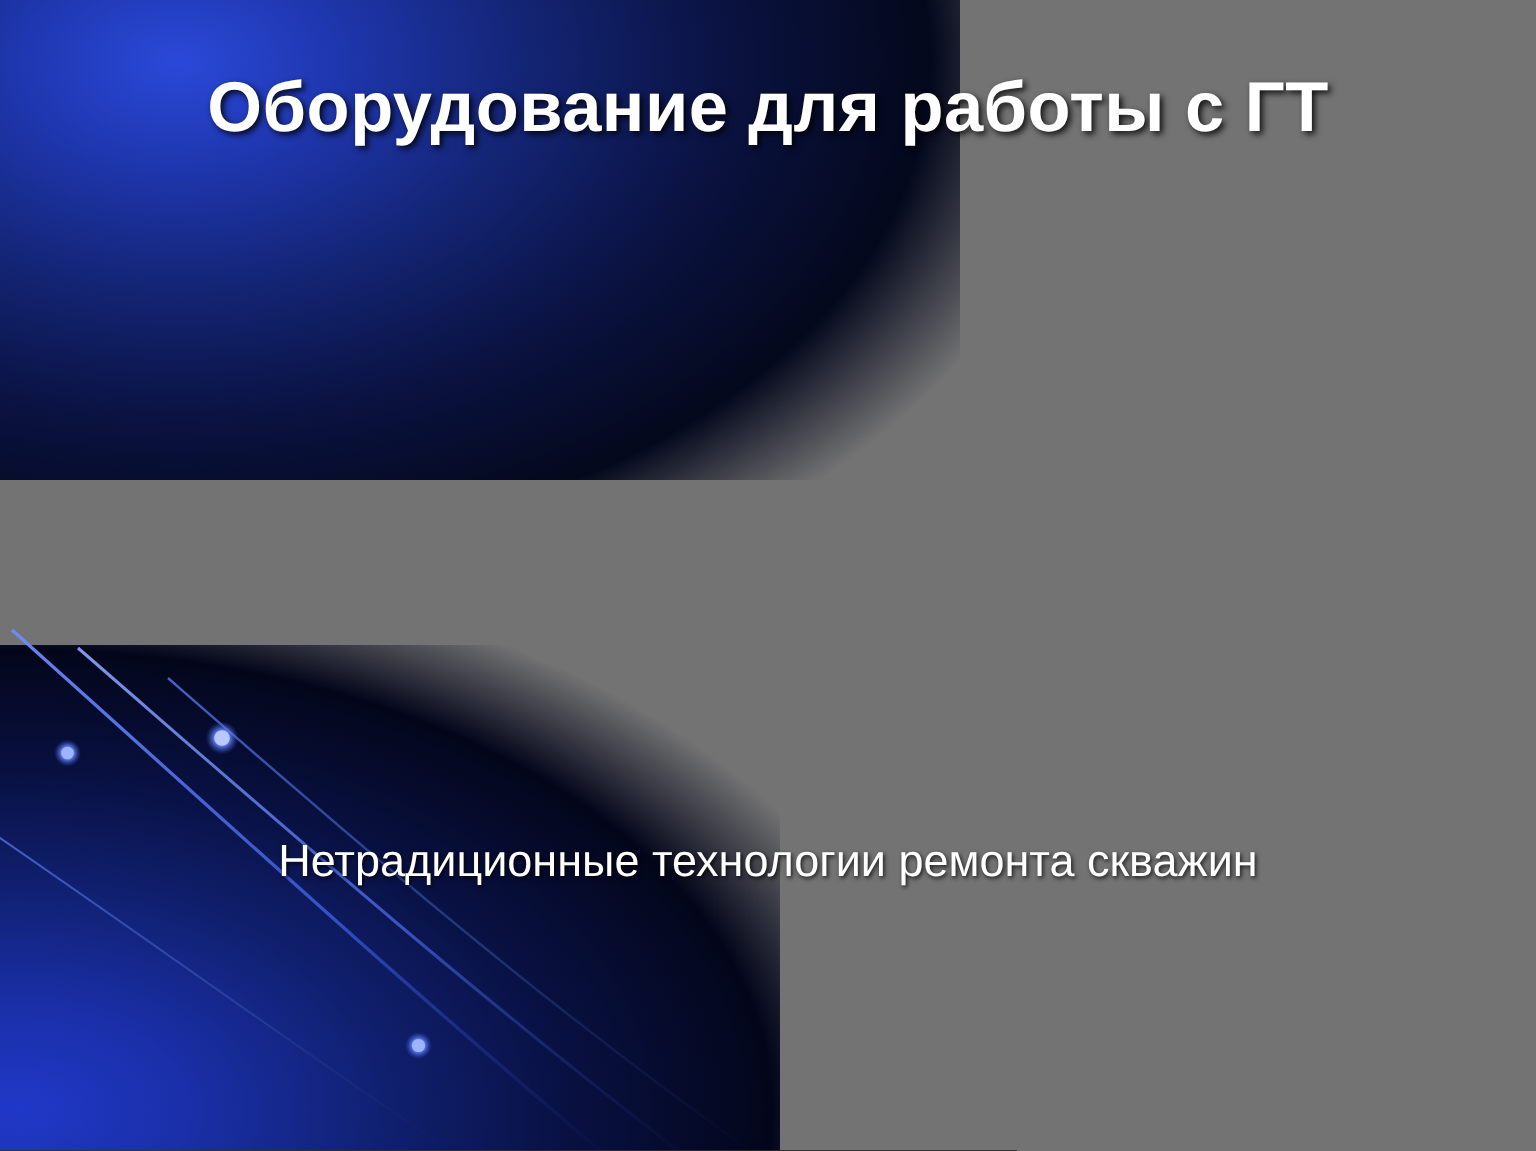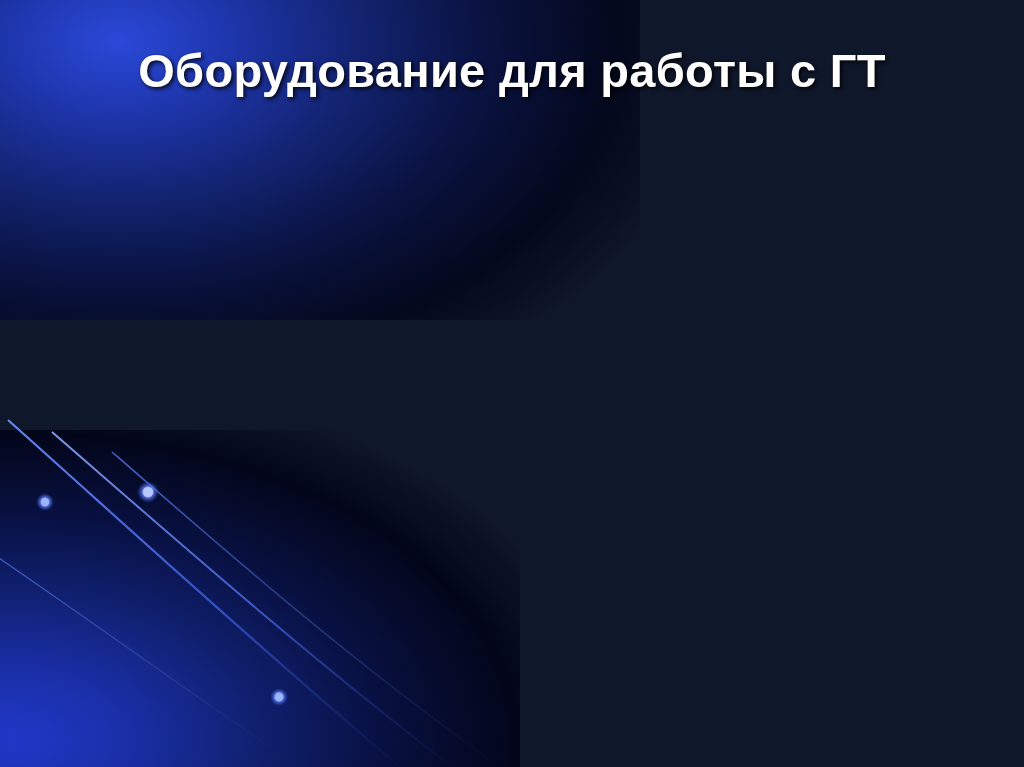--- a/index.html
+++ b/index.html
@@ -11,21 +11,21 @@
     width: 1024px;
     height: 767px;
     overflow: hidden;
     font-family: "Liberation Sans", sans-serif;
   }
   .slide {
     position: relative;
     width: 1024px;
     height: 767px;
     overflow: hidden;
-    background: #0f172a;
+    background: #737373;
   }
   
   .glow-top {
     position: absolute;
     left: -260px;
     top: -300px;
     width: 900px;
     height: 620px;
     background: radial-gradient(ellipse at 42% 55%,
         #2a49d8 0%,
@@ -125,14 +125,15 @@
 
     <circle cx="45" cy="502" r="9" fill="url(#dotGlow)"></circle>
     <circle cx="45" cy="502" r="4.2" fill="#9fb4ff"></circle>
     <circle cx="148" cy="492" r="11" fill="url(#dotGlow)"></circle>
     <circle cx="148" cy="492" r="5.2" fill="#b9c8ff"></circle>
     <circle cx="279" cy="697" r="9" fill="url(#dotGlow)"></circle>
     <circle cx="279" cy="697" r="4.4" fill="#9fb4ff"></circle>
   </svg>
 
   <div class="title">Оборудование для работы с ГТ</div>
+  <div class="subtitle">Нетрадиционные технологии ремонта скважин</div>
 
 </div>
 
 </body></html>

